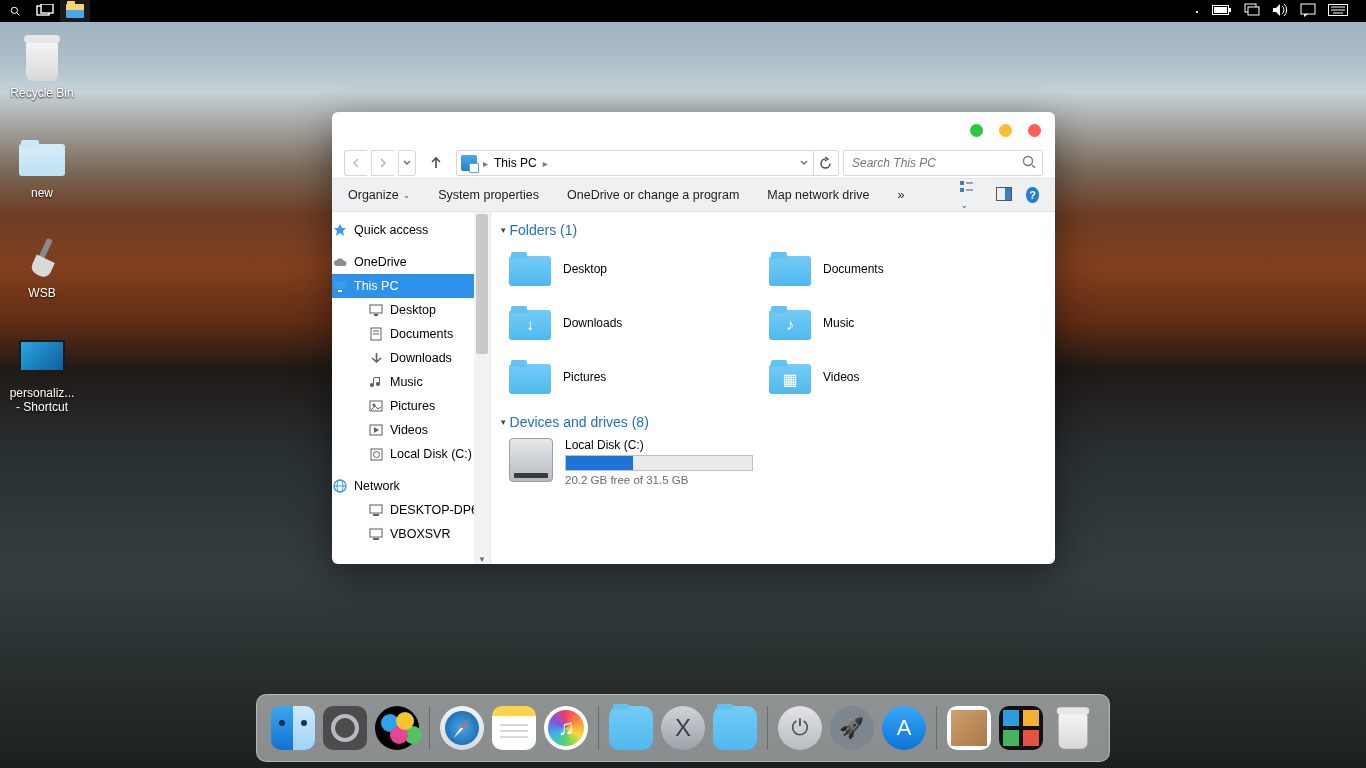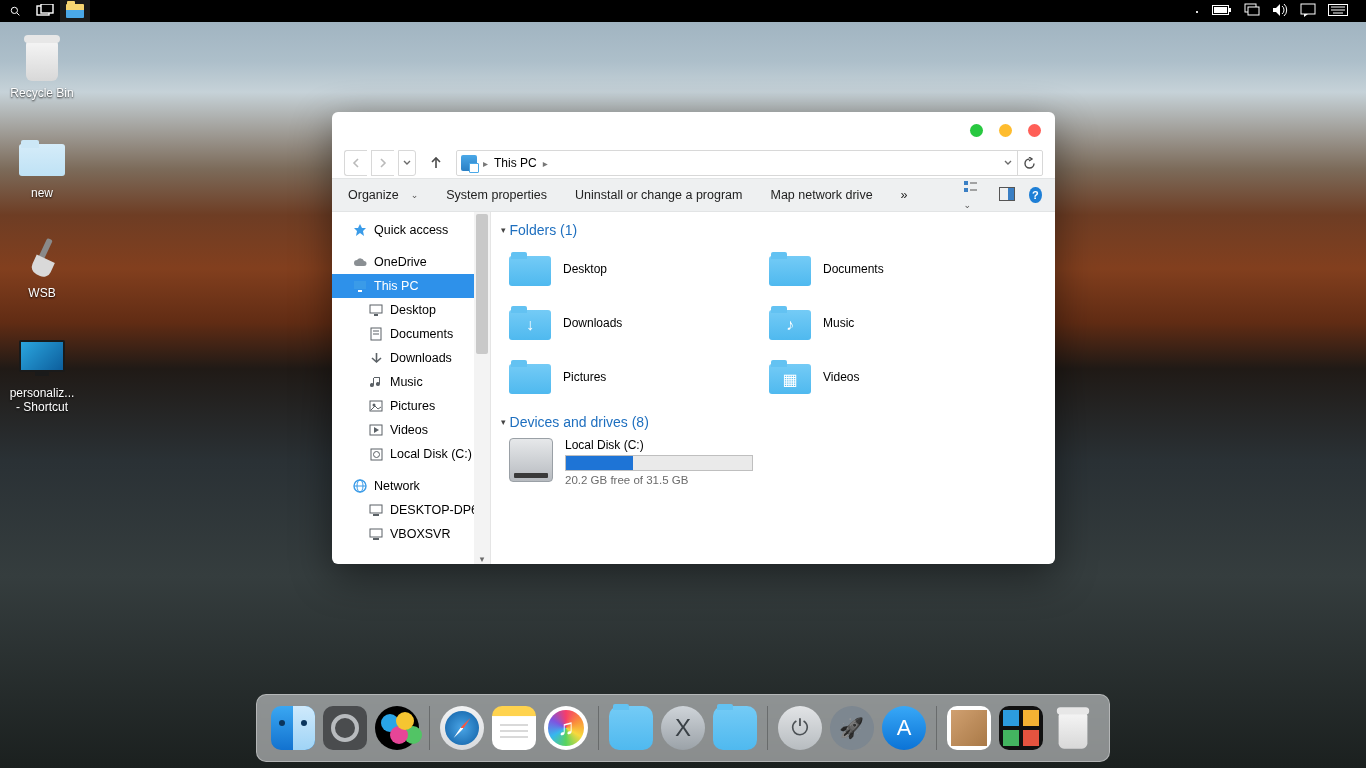--- a/index.html
+++ b/index.html
@@ -56,29 +56,29 @@
 #crumb .pcico{width:16px;height:16px;background:linear-gradient(180deg,#4aa8e8,#2a7fc4);border-radius:2px;position:relative;}
 #crumb .pcico::after{content:"";position:absolute;right:-2px;bottom:-2px;width:8px;height:8px;background:#fff;border:1px solid #4aa8e8;border-radius:1px;}
 #crumb .sep{color:#777;font-size:10px;}
 #crumb .histdrop{position:absolute;right:26px;top:0;bottom:0;width:16px;display:flex;align-items:center;justify-content:center;}
 #crumb .refresh{position:absolute;right:2px;top:0;bottom:0;width:22px;border-left:1px solid #d8d8d8;display:flex;align-items:center;justify-content:center;}
 #searchbox{width:198px;height:24px;border:1px solid #d8d8d8;border-radius:2px;position:relative;display:flex;align-items:center;}
 #searchbox input{border:none;outline:none;width:100%;height:100%;padding:0 26px 0 8px;font-size:12px;font-style:italic;color:#777;background:transparent;}
 #searchbox .sico{position:absolute;right:6px;top:4px;}
 
 #toolbar{height:32px;background:#eef0f1;border-top:1px solid #e2e4e5;border-bottom:1px solid #e2e4e5;display:flex;align-items:center;padding:0 16px;gap:28px;font-size:12.5px;color:#222;}
-#toolbar .titem{display:flex;align-items:center;gap:12px;white-space:nowrap;}
+#toolbar .titem{display:flex;align-items:center;gap:4px;white-space:nowrap;}
 #toolbar .spacer{flex:1;}
 #toolbar .ricons{display:flex;align-items:center;gap:14px;}
 .caret{font-size:9px;color:#555;}
 .helpico{width:16px;height:16px;border-radius:50%;background:#1e7fd6;color:#fff;display:flex;align-items:center;justify-content:center;font-size:11px;font-weight:bold;}
 
 #body{display:flex;height:calc(100% - 36px - 30px - 32px);}
 #side{width:158px;border-right:1px solid #e5e5e5;overflow:hidden;padding-top:6px;position:relative;}
-#side .srow{height:24px;display:flex;align-items:center;gap:6px;padding-left:20px;font-size:12.5px;cursor:default;}
+#side .srow{height:24px;display:flex;align-items:center;gap:6px;font-size:12.5px;cursor:default;}
 #side .srow.sub{padding-left:36px;}
 #side .srow.sel{background:#2e91ea;color:#fff;}
 #side .sico{width:16px;height:16px;display:flex;align-items:center;justify-content:center;}
 #side .vsb{position:absolute;right:0;top:0;bottom:0;width:16px;background:#f3f3f3;}
 #side .vsb .thumb{position:absolute;left:2px;right:2px;top:2px;height:140px;background:#c9c9c9;border-radius:2px;}
 #side .vsb .arr{position:absolute;left:0;right:0;height:14px;display:flex;align-items:center;justify-content:center;color:#6a6a6a;font-size:9px;}
 
 #main{flex:1;padding:6px 10px;overflow:auto;}
 .ghdr{display:flex;align-items:center;gap:4px;color:#1e6fbf;font-size:14px;margin:4px 0 8px 0;}
 .ghdr .tri{font-size:9px;color:#444;}
@@ -258,32 +258,39 @@
               <polyline points="1,1 4,4 7,1" fill="none" stroke="#6a6a6a" stroke-width="1.4"></polyline>
             </svg>
           </span>
         <span class="refresh">
             <svg width="13" height="13" viewBox="0 0 13 13">
               <path d="M11 6.5A4.5 4.5 0 1 1 6.5 2" fill="none" stroke="#4a4a4a" stroke-width="1.4"></path>
               <polyline points="6,0 9,2 6,4" fill="none" stroke="#4a4a4a" stroke-width="1.4"></polyline>
             </svg>
           </span>
       </div>
+      <div id="searchbox">
+        <input placeholder="Search This PC" style="">
+        <span class="sico"><svg width="14" height="14" viewBox="0 0 14 14">
+              <circle cx="6" cy="6" r="4.5" fill="none" stroke="#7a7a7a" stroke-width="1.4"></circle>
+              <line x1="10" y1="10" x2="13" y2="13" stroke="#7a7a7a" stroke-width="1.4"></line>
+            </svg></span>
+      </div>
     </div>
 
     <div id="toolbar">
       <div class="titem">
           <span>Organize</span>
           <span class="caret">⌄</span>
         </div>
       <div class="titem">
           <span>System properties</span>
         </div>
       <div class="titem">
-          <span>Uninstall or change a program</span>
+          <span>OneDrive or change a program</span>
         </div>
       <div class="titem">
           <span>Map network drive</span>
         </div>
       <div class="titem">
           <span>»</span>
         </div>
       <div class="spacer"></div>
       <div class="ricons">
         <span><svg width="18" height="14" viewBox="0 0 18 14">

